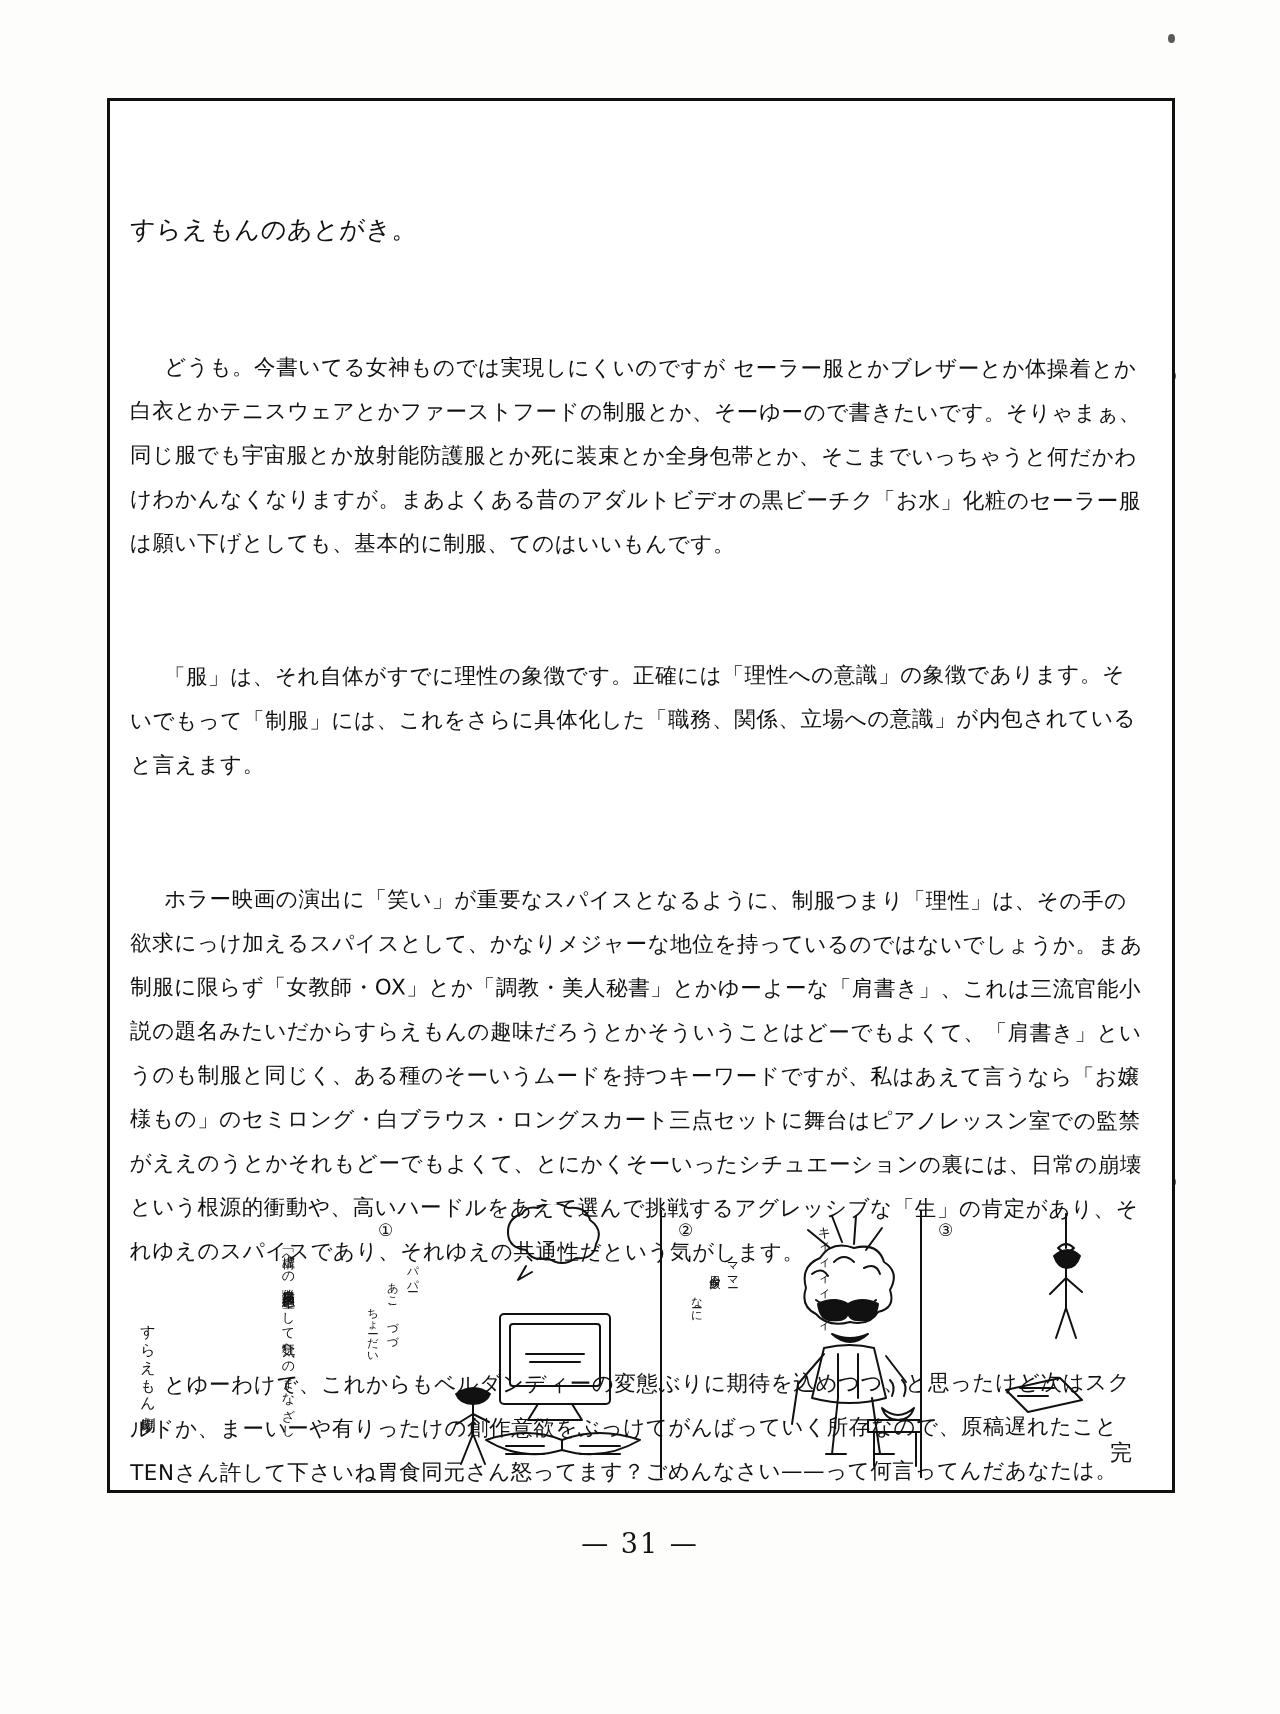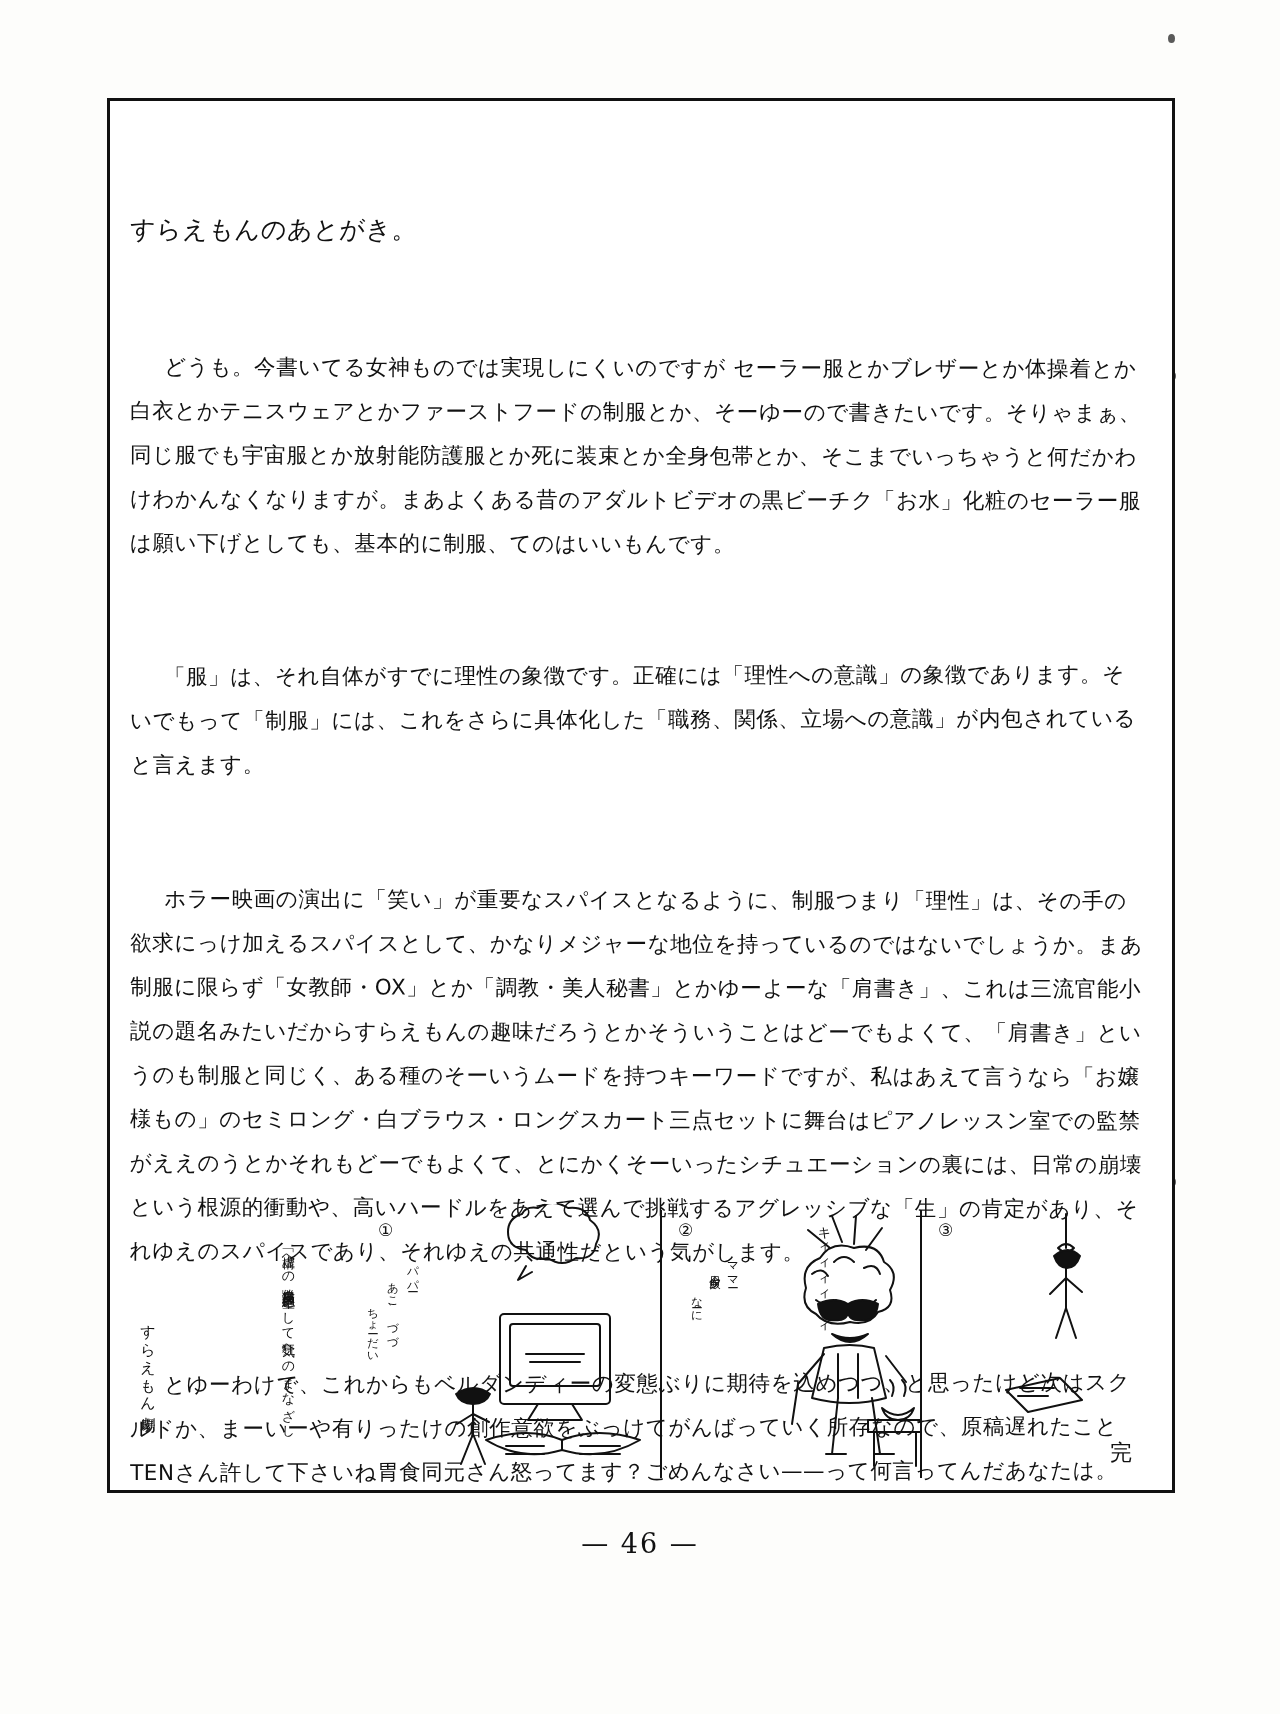--- a/index.html
+++ b/index.html
@@ -239,14 +239,14 @@
           <path d="M26 186 l54 -12 l22 22 l-54 12 Z"></path>
           <path d="M40 184 h34 M38 192 h30"></path>
         </g>
       </svg>
 
       <div class="endmark">完</div>
     </div>
 
   </div>
 
-  <div id="pagenum">— 46 —</div>
+  <div id="pagenum">— 31 —</div>
 </div>
 
 </body></html>

